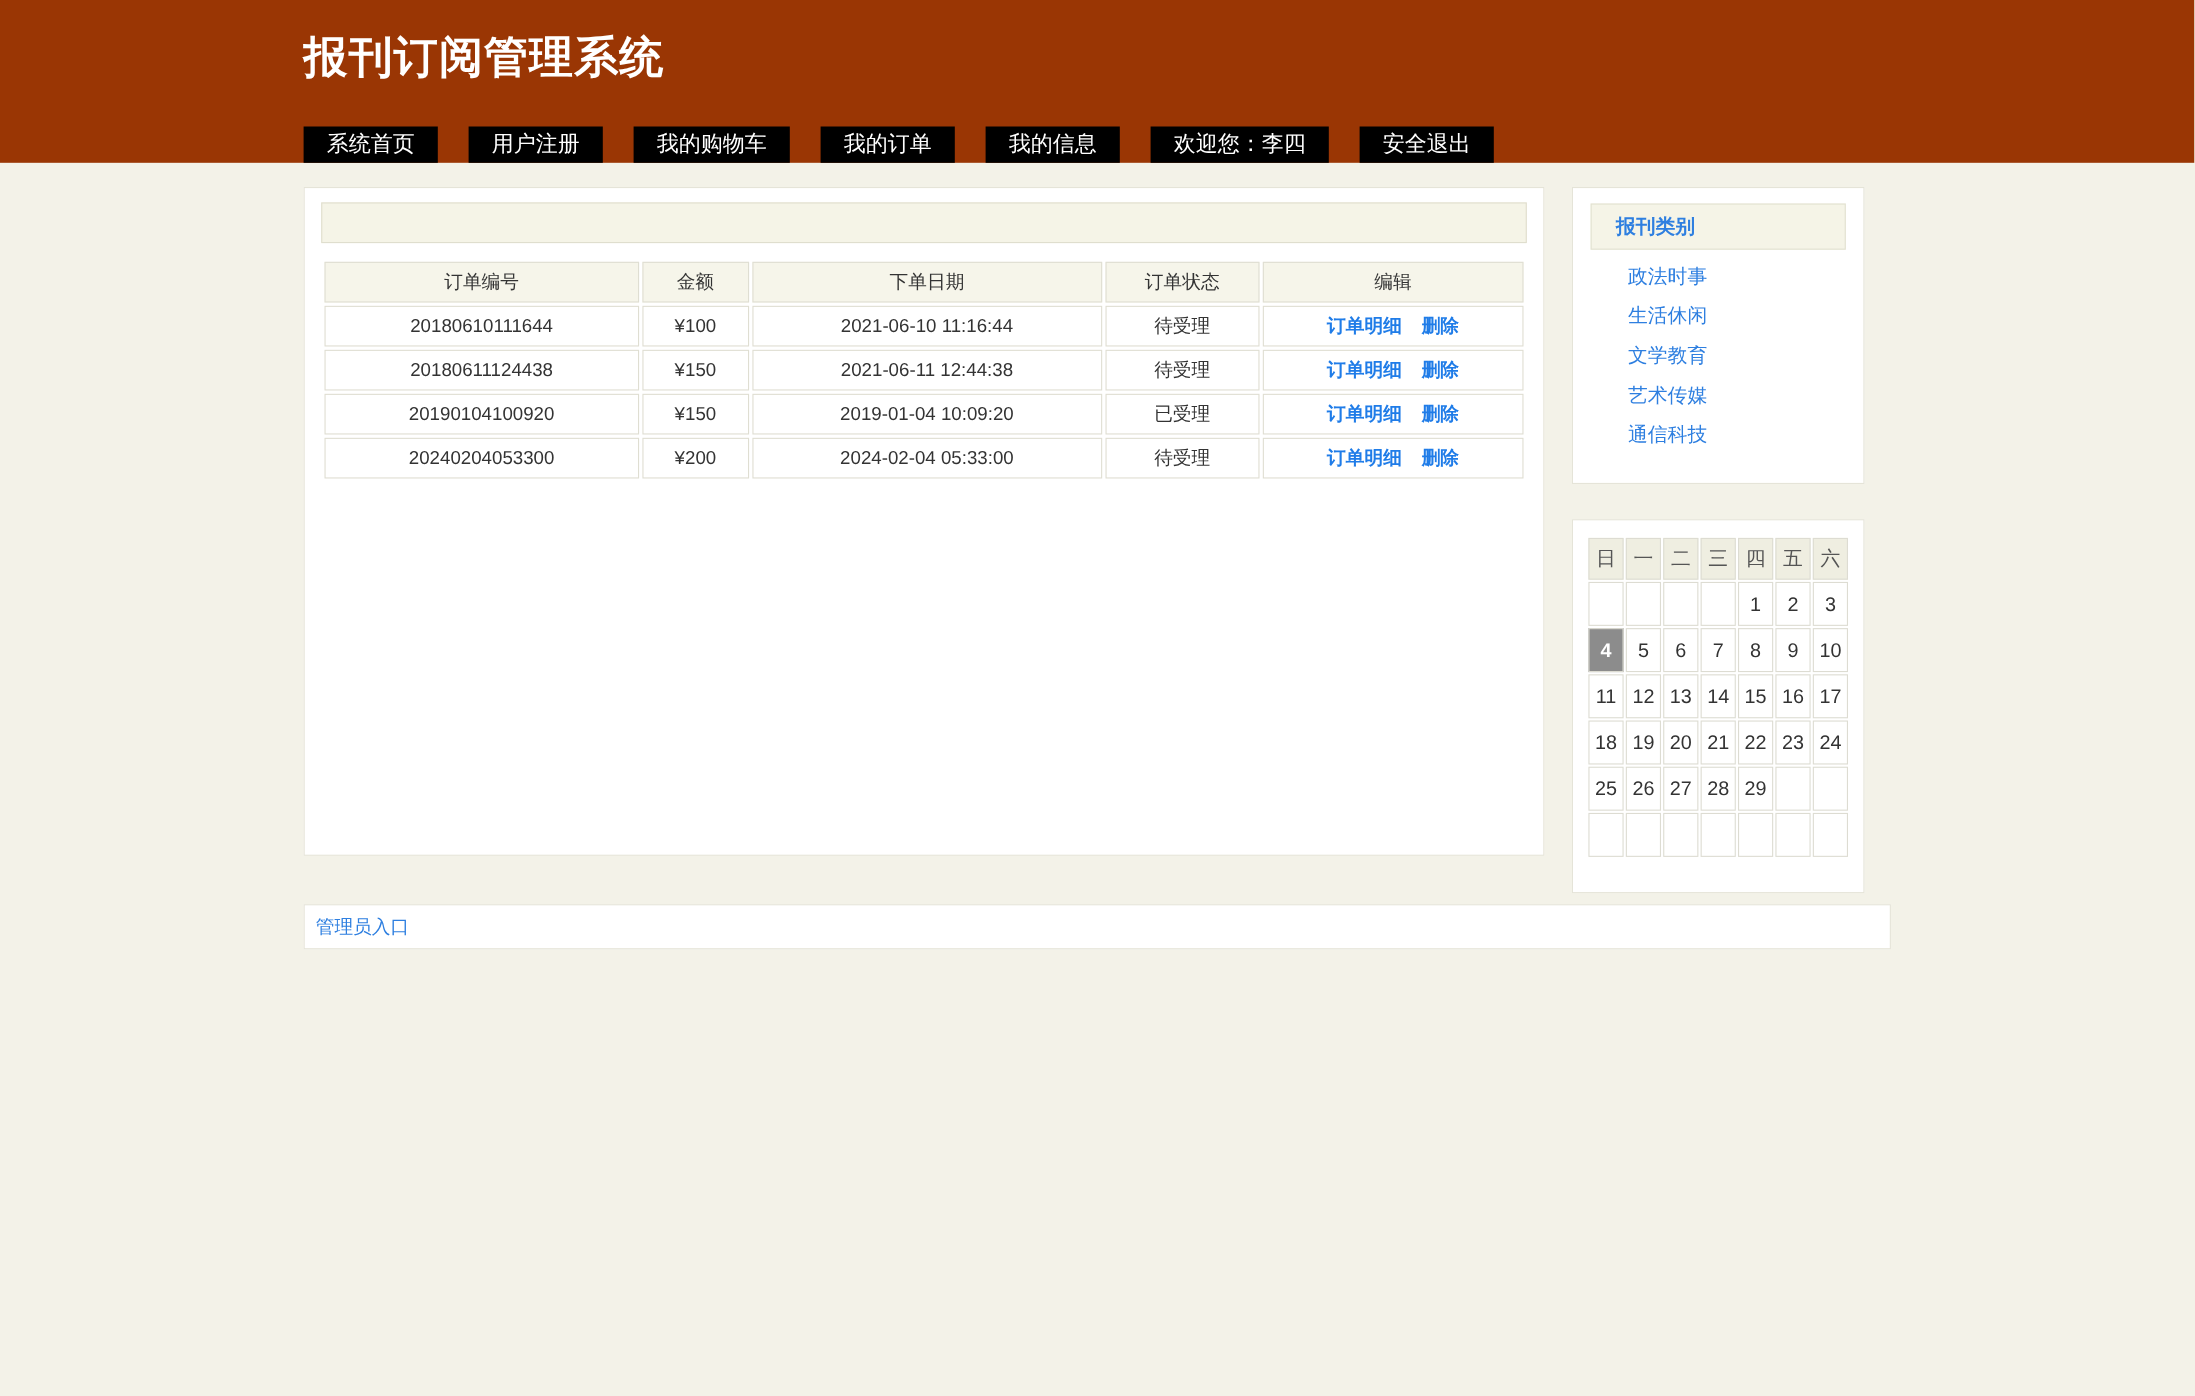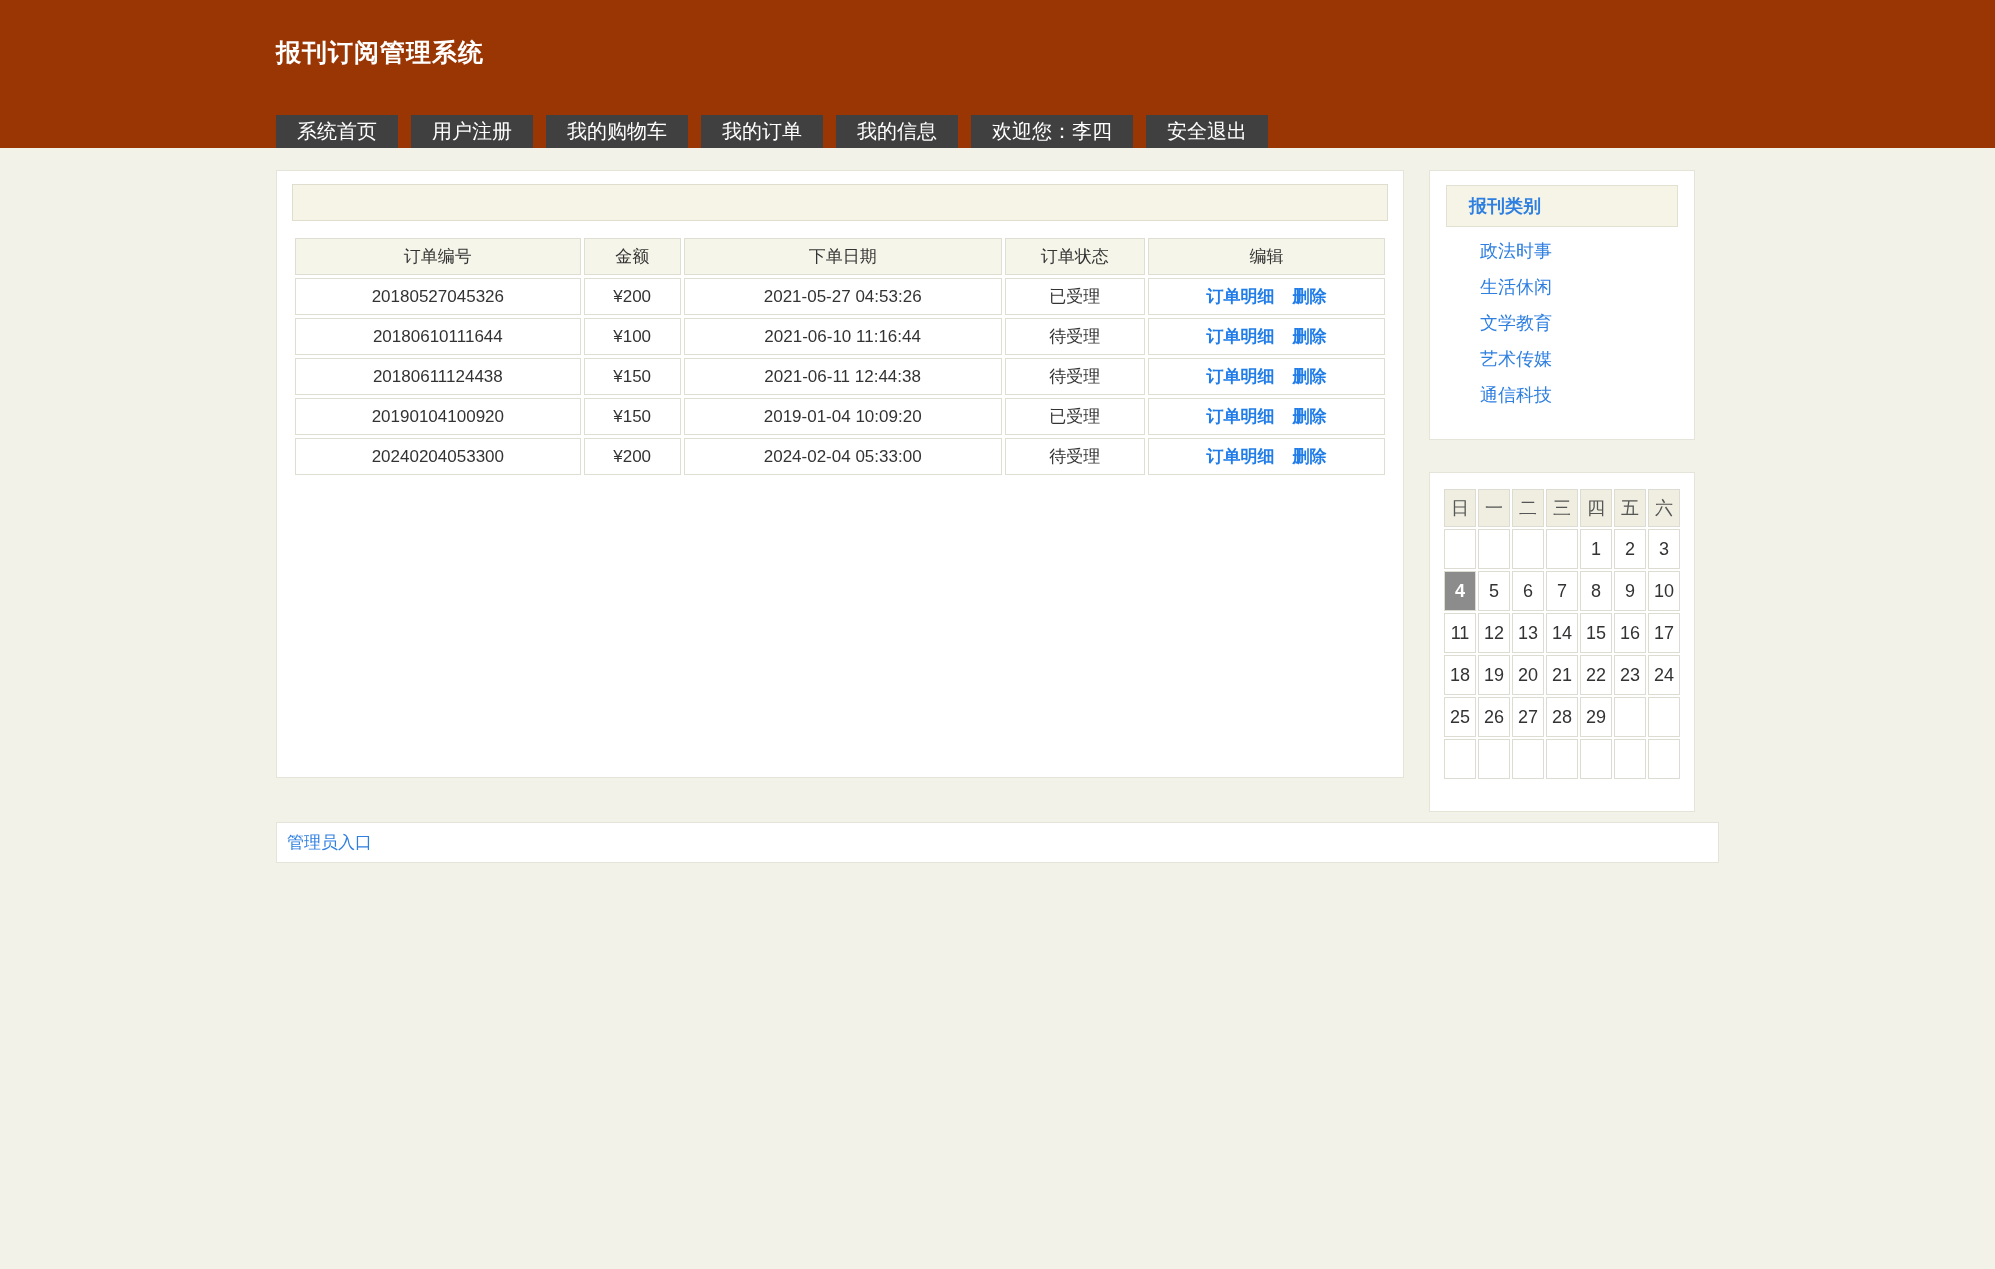--- a/index.html
+++ b/index.html
@@ -8,29 +8,29 @@
     background: #F3F2E8;
     min-height: 1269px;
     width: 1995px;
     color: #333;
   }
   .wrap { width: 1443px; margin: 0 auto; }
 
   
   .app-header { background: #9A3604; height: 148px; }
   .app-header h1 {
-    color: #FFFFFF; font-size: 25px; font-weight: bold;
-    padding-top: 36px; letter-spacing: 1px;
+    color: #FFFFFF; font-size: 40px; font-weight: bold;
+    padding-top: 24px; letter-spacing: 1px;
   }
 
   
   .main-nav { margin-top: -33px; display: flex; }
   .nav-btn {
-    display: inline-block; background: #404040; color: #FFFFFF;
-    font-size: 20px; line-height: 33px; padding: 0 21px; margin-right: 13px;
+    display: inline-block; background: #000000; color: #FFFFFF;
+    font-size: 20px; line-height: 33px; padding: 0 21px; margin-right: 28px;
     text-decoration: none; white-space: nowrap;
   }
 
   
   .content-row { display: flex; margin-top: 22px; align-items: flex-start; }
 
   .panel {
     background: #FFFFFF; border: 1px solid #E5E4D8;
   }
   .main-panel {
@@ -119,27 +119,20 @@
         <thead id="orders-head">
             <tr>
               <th class="col-id">订单编号</th>
               <th class="col-amt">金额</th>
               <th class="col-date">下单日期</th>
               <th class="col-status">订单状态</th>
               <th class="col-edit">编辑</th>
             </tr>
           </thead>
         <tbody id="orders-body">
-            <tr>
-              <td>20180527045326</td>
-              <td>¥200</td>
-              <td>2021-05-27 04:53:26</td>
-              <td>已受理</td>
-              <td><a class="edit-link" href="#">订单明细</a><a class="edit-link" href="#">删除</a></td>
-            </tr>
             <tr>
               <td>20180610111644</td>
               <td>¥100</td>
               <td>2021-06-10 11:16:44</td>
               <td>待受理</td>
               <td><a class="edit-link" href="#">订单明细</a><a class="edit-link" href="#">删除</a></td>
             </tr>
             <tr>
               <td>20180611124438</td>
               <td>¥150</td>

